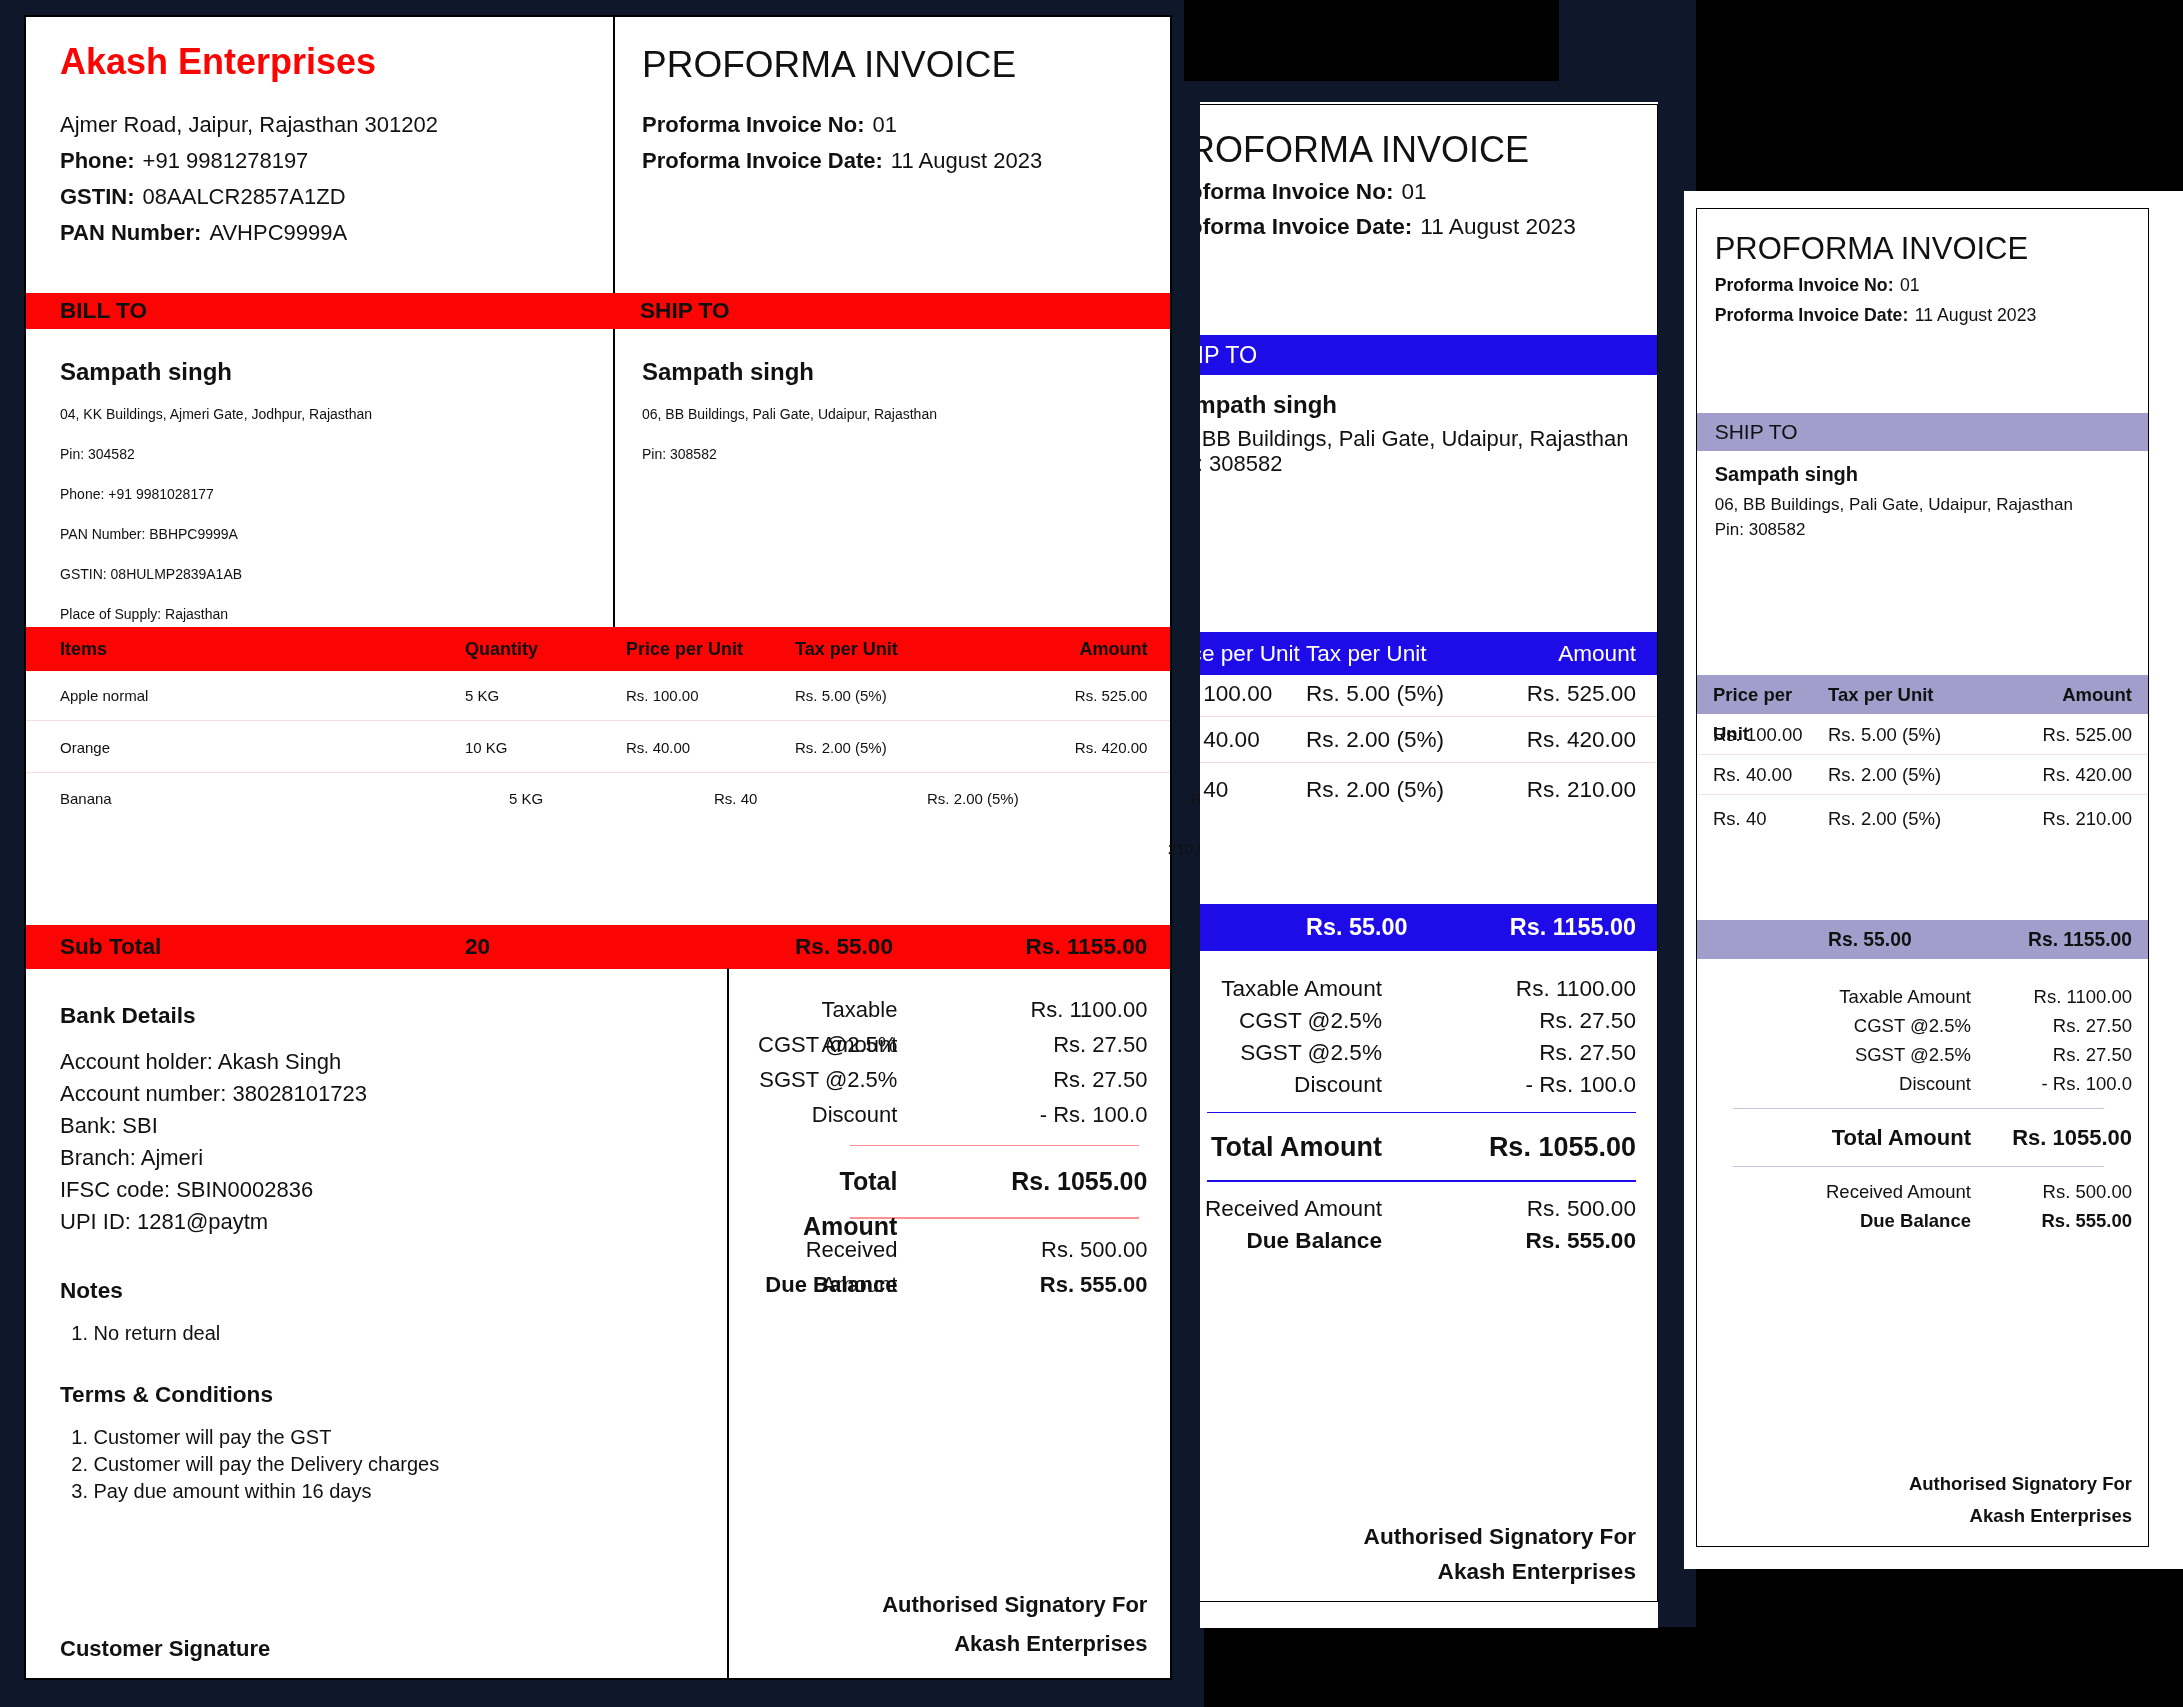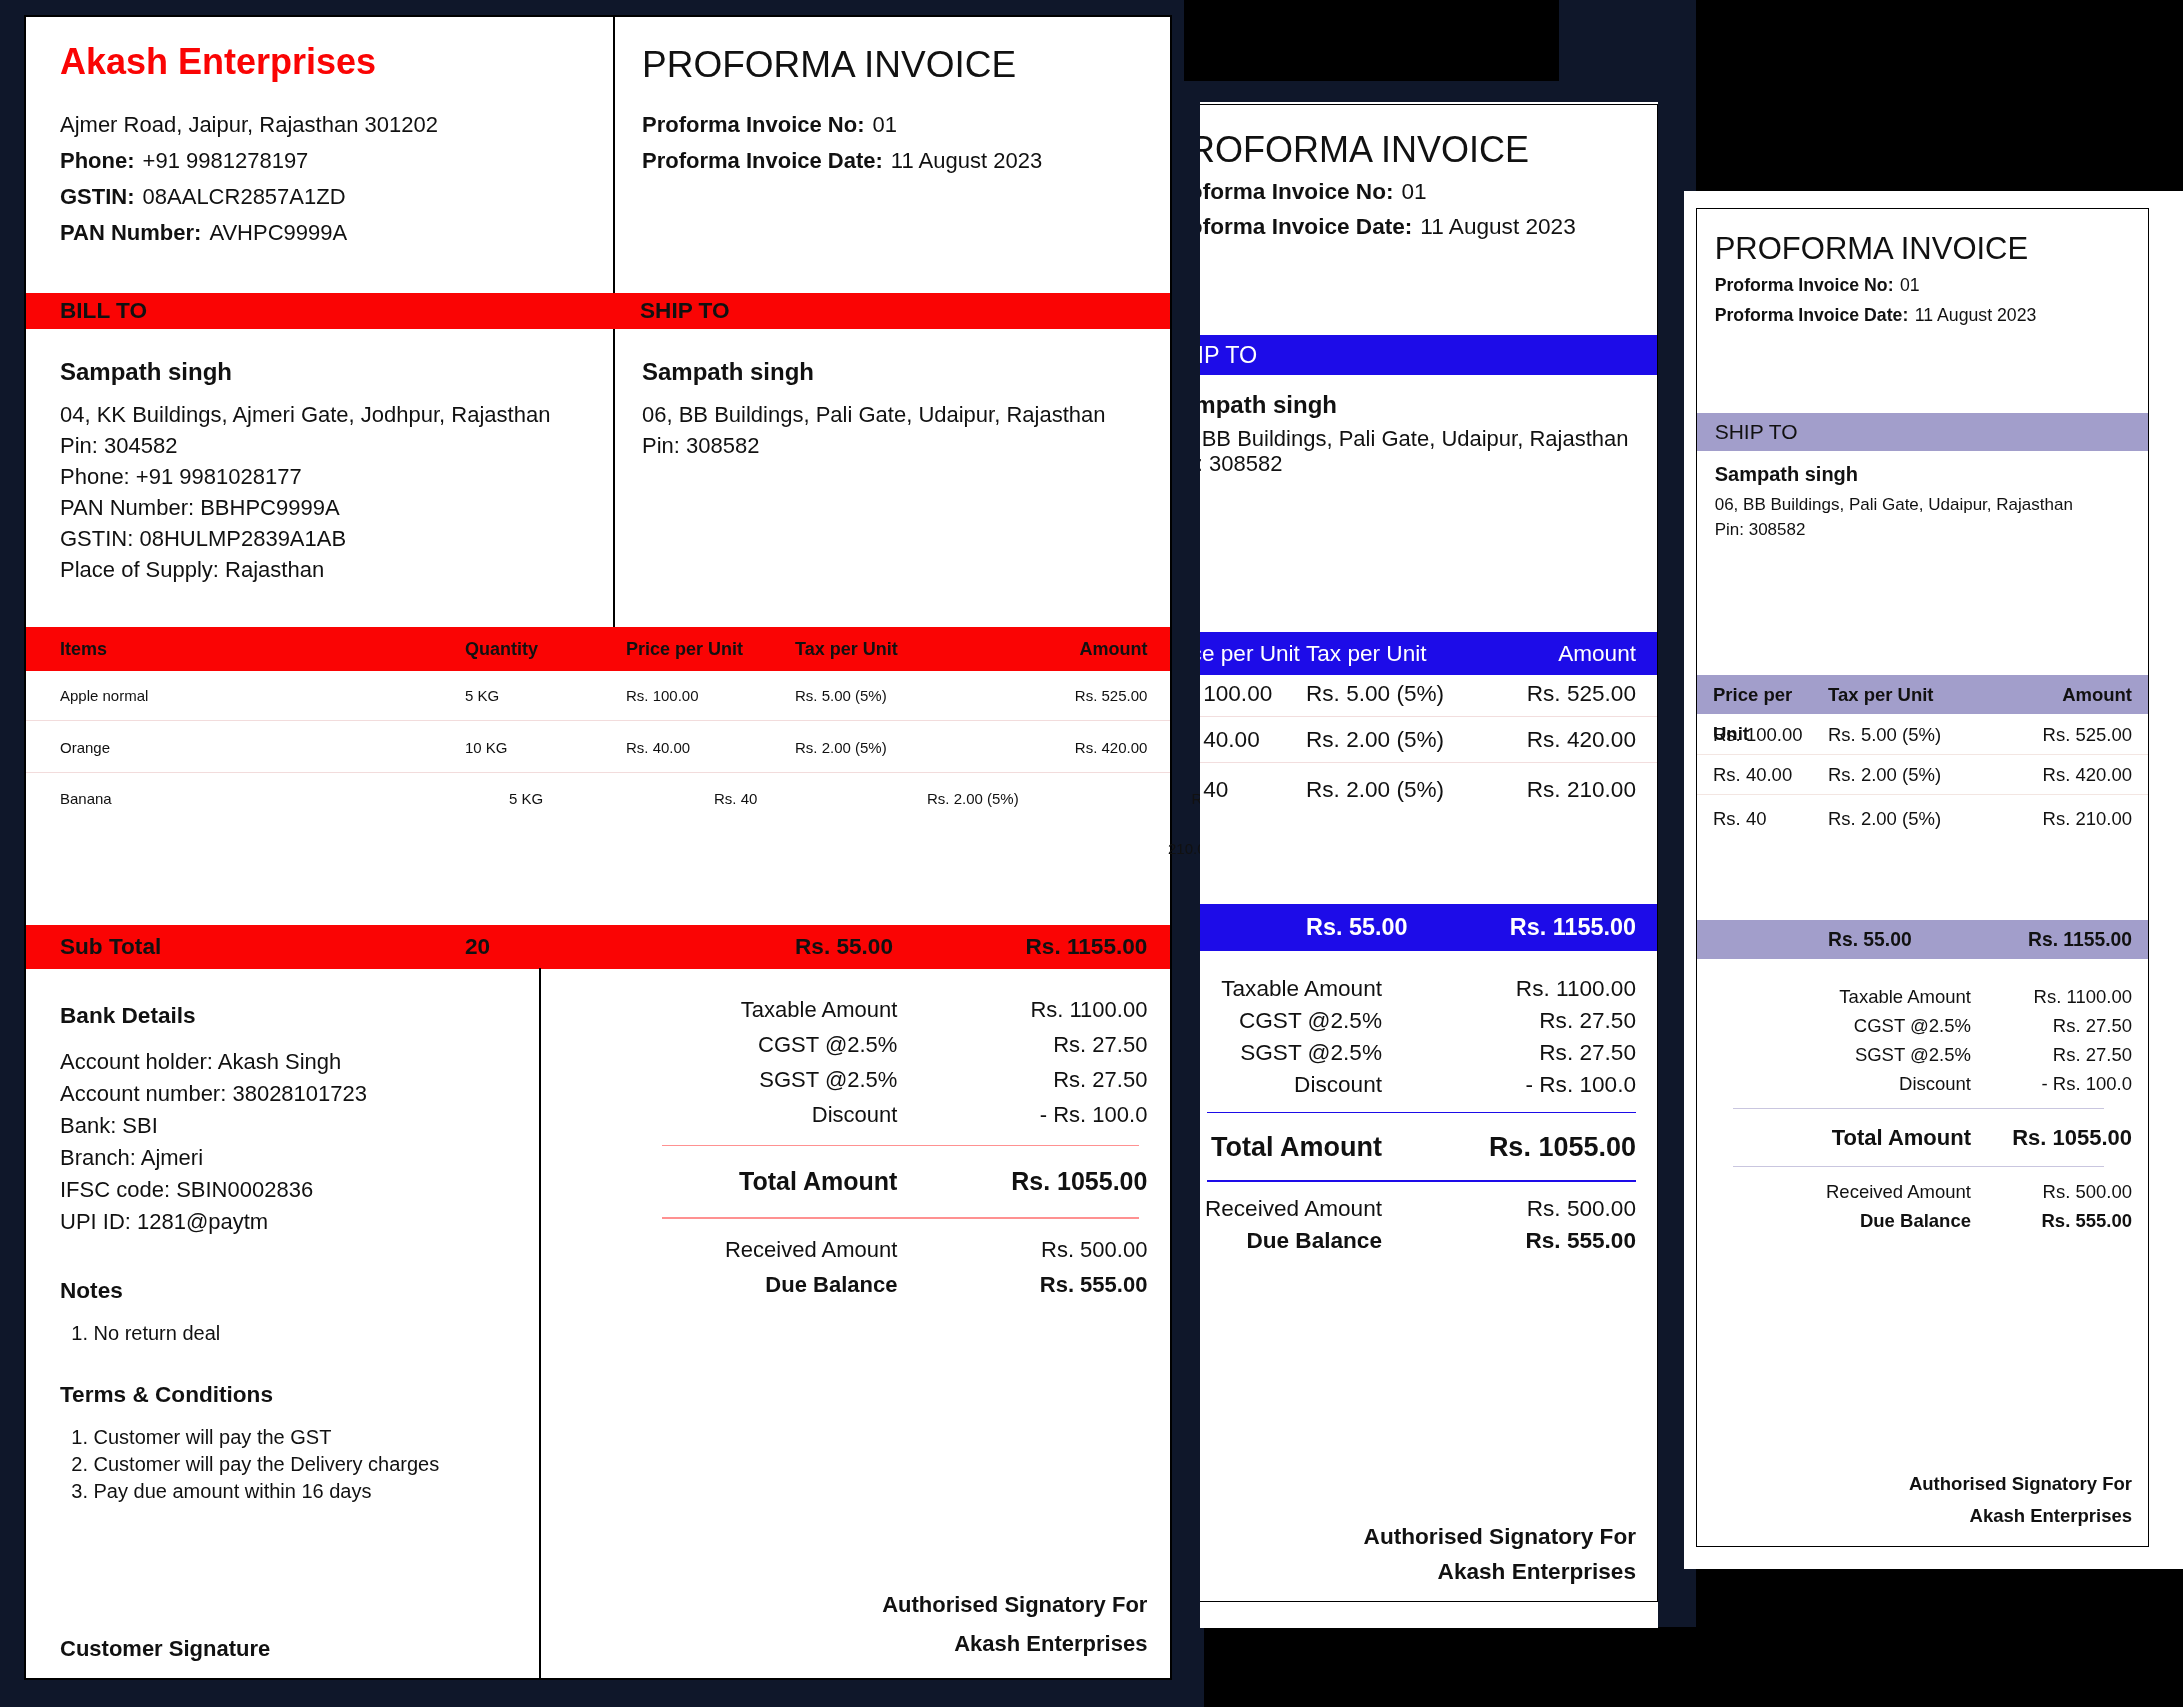--- a/index.html
+++ b/index.html
@@ -24,33 +24,33 @@
   .doc-title { font-size: 37px; margin-bottom: 21px; }
   .meta-line { font-size: 22px; line-height: 36px; white-space: nowrap; }
   .meta-line b { margin-right: 8px; }
   .lp-redbar { position: absolute; top: 276px; left: 0; width: 100%; height: 36px; background: var(--red, #fa0404); display: flex; font-size: 22.6px; font-weight: 600; line-height: 36px; }
   .rb-left { width: 587px; padding-left: 34px; }
   .rb-right { padding-left: 27px; }
   .lp-addr { position: absolute; top: 312px; left: 0; width: 100%; height: 298px; display: flex; }
   .addr-col-l { width: 587px; padding: 29px 16px 0 34px; }
   .addr-col-r { flex: 1; border-left: 2.4px solid #000; padding: 29px 16px 0 27px; }
   .addr-name { font-size: 24px; font-weight: bold; margin-bottom: 13px; }
-  .addr-line { font-size: 22px; line-height: 31px; }
+  .addr-line { font-size: 14px; line-height: 31px; margin-top: 9px; }
   .lp-thead { position: absolute; top: 610px; left: 0; width: 100%; height: 44px; background: var(--red, #fa0404); display: flex; font-weight: bold; font-size: 18px; line-height: 44px; }
   .c-item { flex: 0 0 439px; padding-left: 34px; }
   .c-qty { flex: 0 0 161px; }
   .c-price { flex: 0 0 169px; }
   .c-tax { flex: 0 0 197px; }
   .c-amount { flex: 1; text-align: right; padding-right: 22.6px; }
   .lp-row { position: absolute; left: 0; width: 100%; height: 50px; display: flex; font-size: 15px; line-height: 50px; }
   .lp-row.sep { border-bottom: 1.6px solid #f2dcdc; }
   .row-1 { top: 654px; } .row-2 { top: 706px; } .row-3 { top: 757px; gap: 44px; }
   .lp-subtotal { position: absolute; top: 908px; left: 0; width: 100%; height: 44px; background: var(--red, #fa0404); display: flex; font-weight: bold; font-size: 22.6px; line-height: 44px; }
   .lp-bottom { position: absolute; top: 951px; bottom: 0; left: 0; width: 100%; display: flex; }
-  .lpb-left { width: 513px; padding: 35px 16px 0 34px; position: relative; }
+  .lpb-left { width: 701px; padding: 35px 16px 0 34px; position: relative; }
   .lpb-right { flex: 1; border-left: 2.4px solid #000; padding: 24px 22.6px 0 16px; position: relative; }
   .blk-h { font-size: 22.6px; font-weight: bold; }
   .bank-h { margin-bottom: 17.7px; }
   .bank-line { font-size: 22px; line-height: 32px; }
   .notes-h { margin-top: 40px; margin-bottom: 14.5px; }
   .note-item { font-size: 20px; line-height: 29px; margin-left: 11.3px; }
   .terms-h { margin-top: 34px; margin-bottom: 16px; }
   .term-item { font-size: 20px; line-height: 27px; margin-left: 11.3px; }
   .customer-sig { position: absolute; left: 34px; bottom: 16px; font-size: 22px; font-weight: bold; }
   .t-row { display: flex; height: 35px; line-height: 35px; font-size: 22px; }

